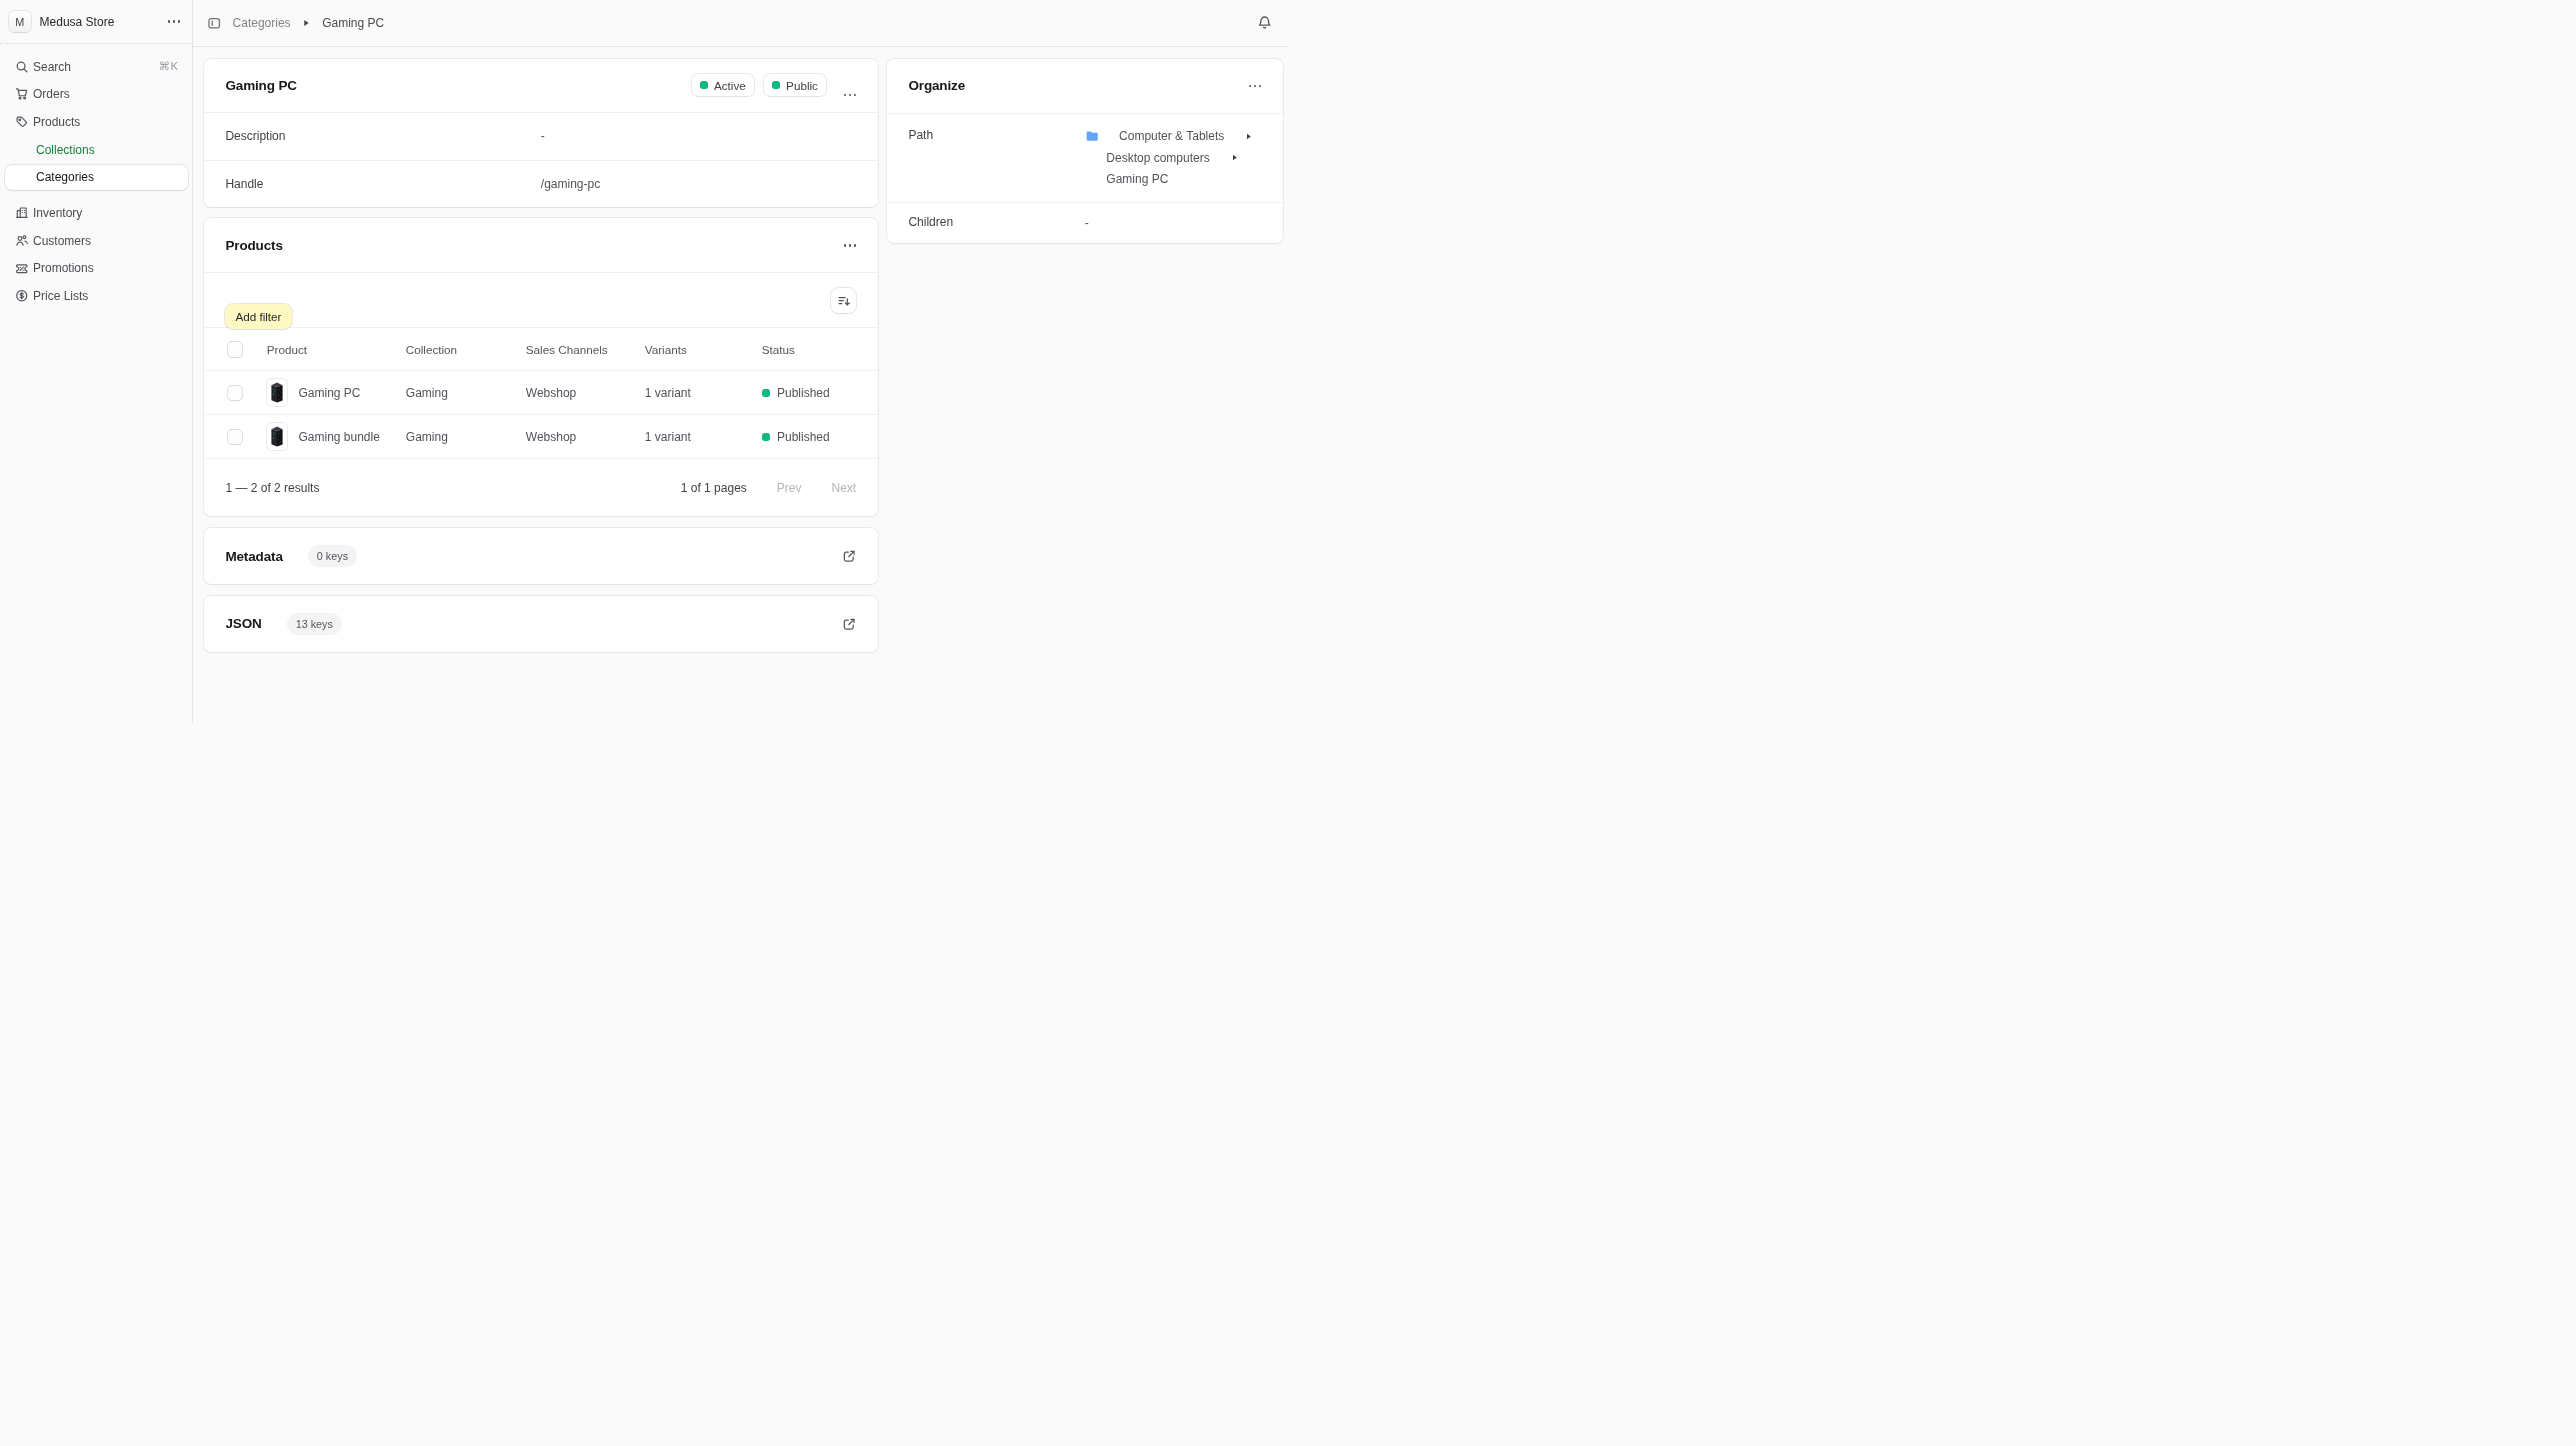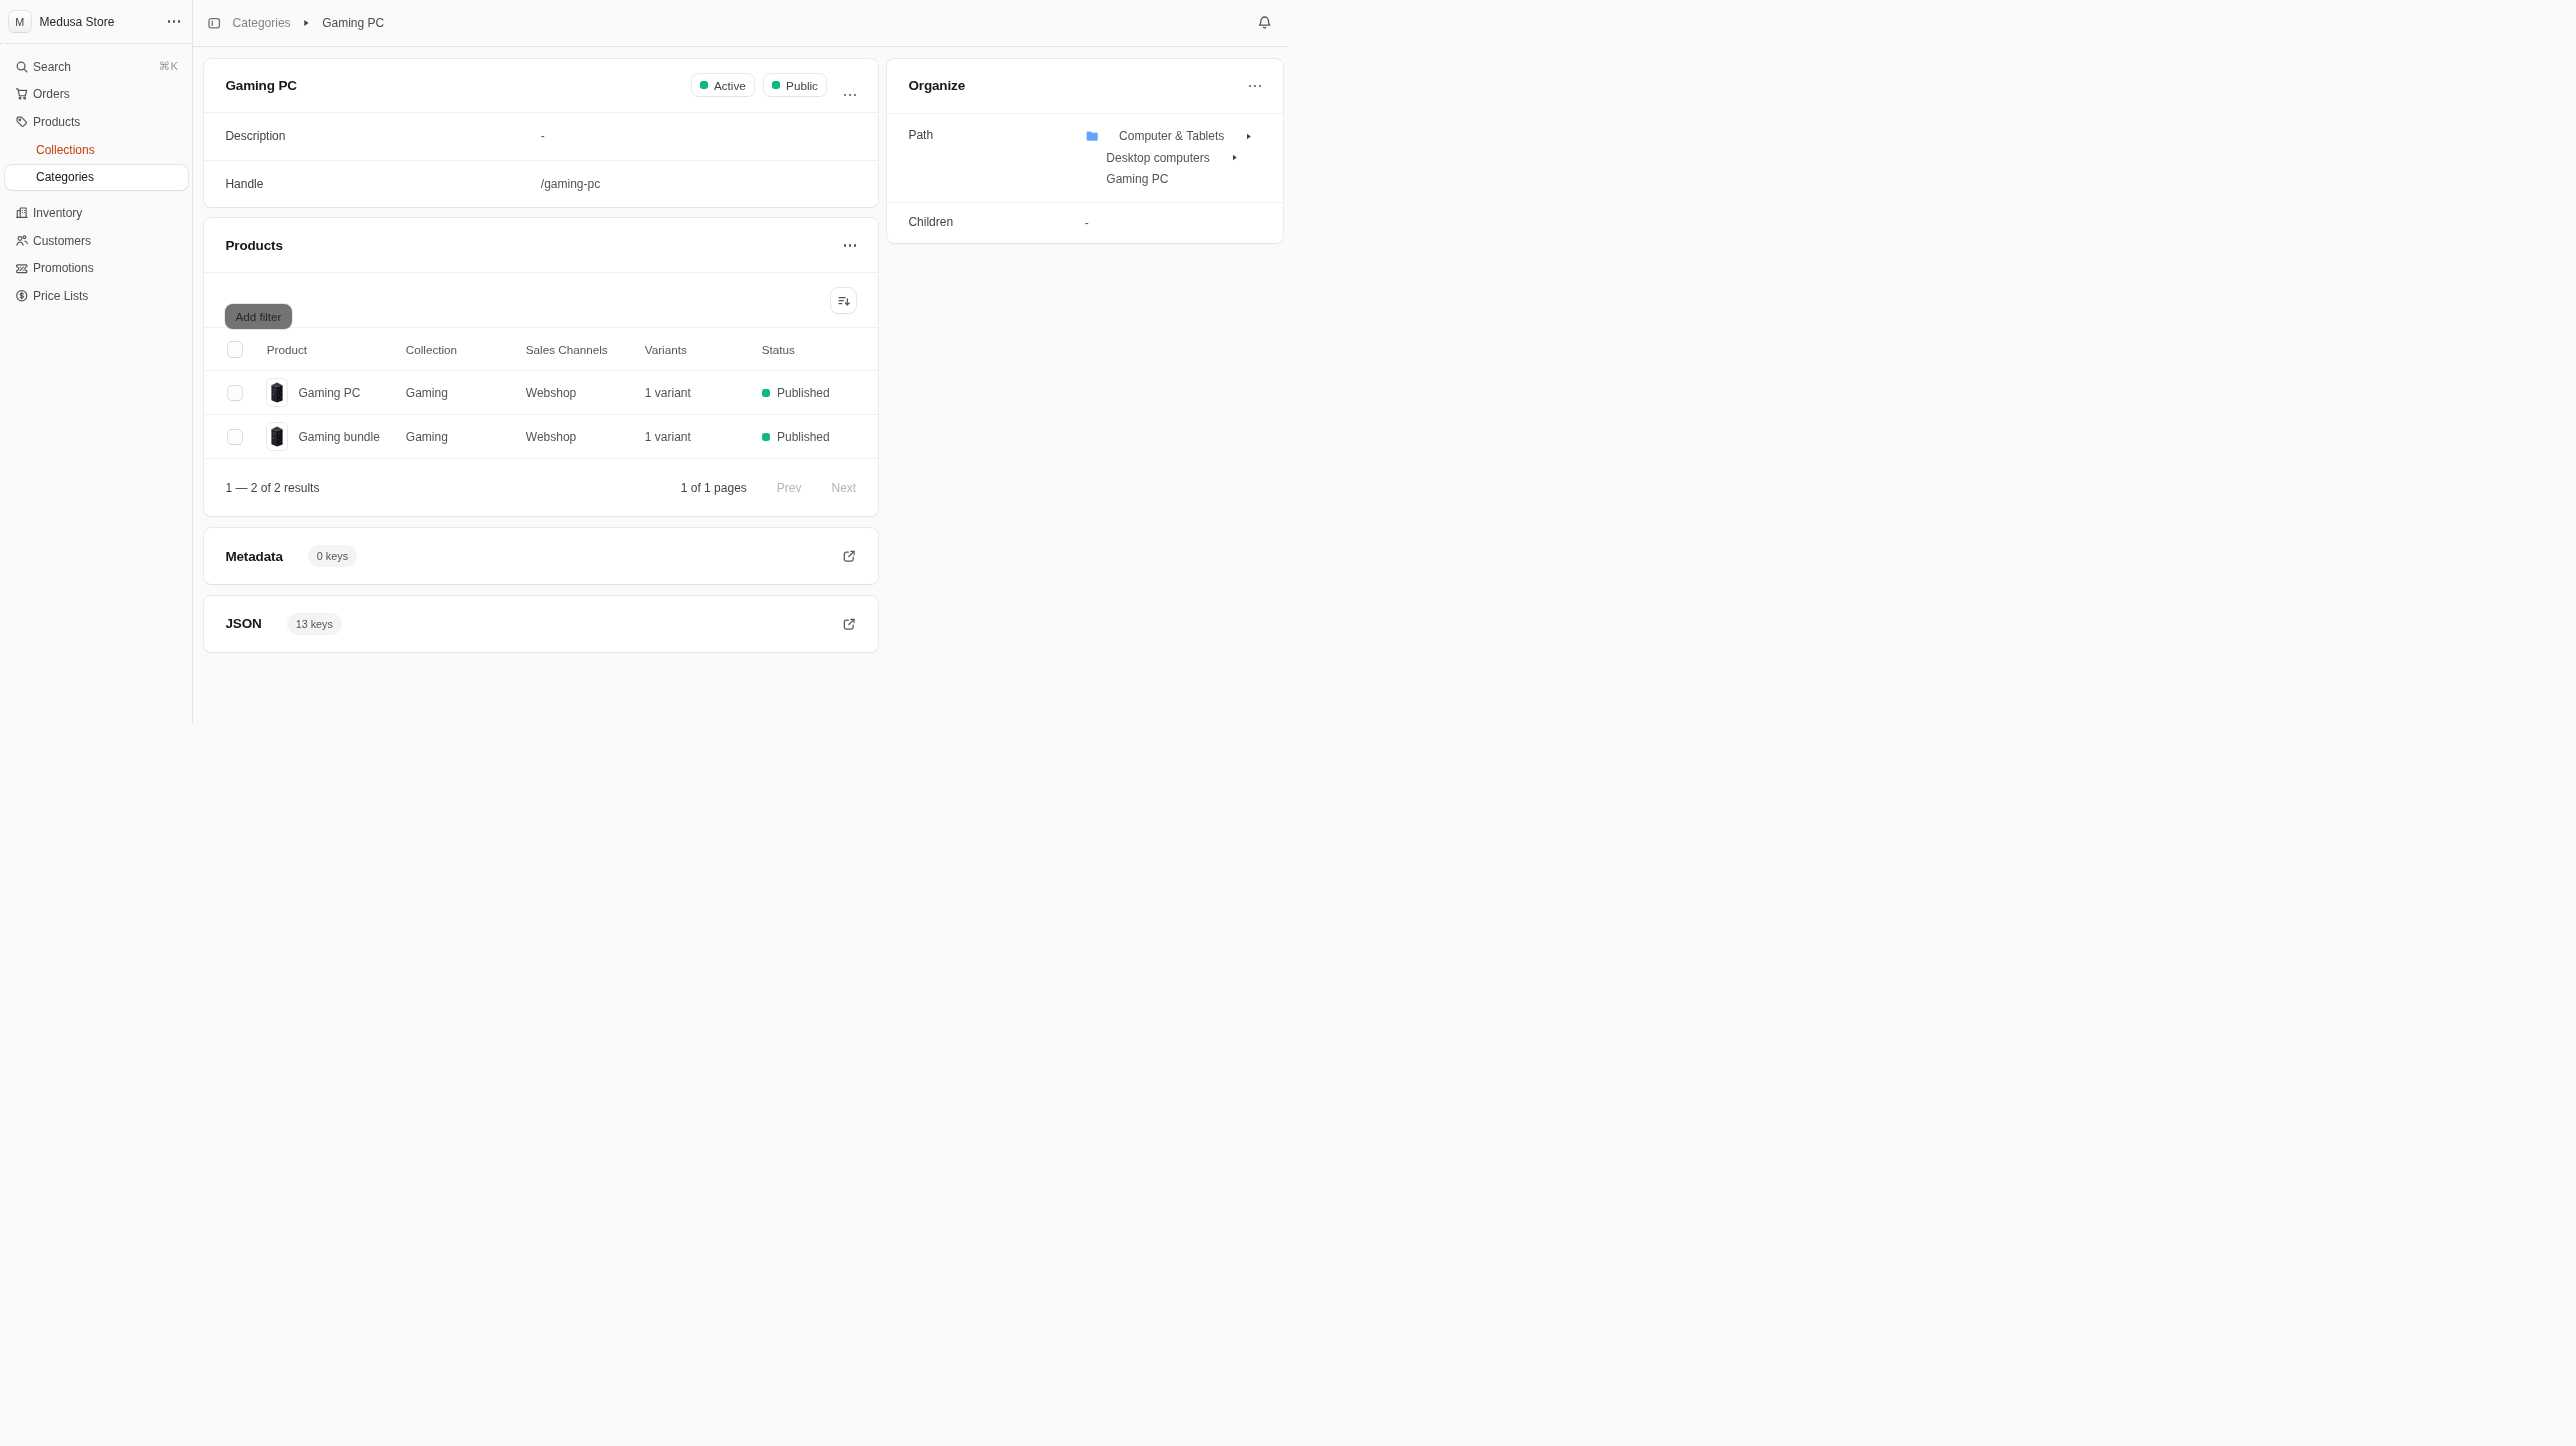--- a/index.html
+++ b/index.html
@@ -50,21 +50,21 @@
   .badge { height:21.6px; display:inline-flex; align-items:center; gap:6.3px; padding:0 8px; border-radius:6.3px; background:#fff; box-shadow:0 0 0 0.9px rgba(3,7,18,.08),0 0.9px 1.8px rgba(3,7,18,.04); font-size:11.7px; color:#3f3f46; }
   .gdot { width:8px; height:8px; border-radius:2.7px; }
 
   .kv-row { height:48px; display:grid; grid-template-columns:1fr 1fr; align-items:center; padding:0 21.6px; border-top:0.9px solid #f0f0f2; }
   .kv-row.h52 { height:47px; }
   .kv-label { font-size:12px; color:#3f3f46; }
   .kv-value { font-size:12px; color:#52525b; }
 
   
   .filter-row { height:55px; display:flex; align-items:center; justify-content:space-between; padding:0 21.6px; border-top:0.9px solid #f0f0f2; }
-  .btn-secondary { height:25px; display:inline-flex; align-items:center; padding:0 10px; border-radius:8px; background:#737373; box-shadow:0 0 0 0.9px rgba(3,7,18,.09),0 0.9px 1.8px rgba(3,7,18,.05); font-size:11.7px; font-weight:500; color:#27272a; cursor:pointer;margin-top:33px; }
+  .btn-secondary { height:25px; display:inline-flex; align-items:center; padding:0 10px; border-radius:8px; background:#fef9c3; box-shadow:0 0 0 0.9px rgba(3,7,18,.09),0 0.9px 1.8px rgba(3,7,18,.05); font-size:11.7px; font-weight:500; color:#27272a; cursor:pointer;margin-top:33px; }
   .sort-btn { width:25px; height:25px; border-radius:7.2px; background:#fff; box-shadow:0 0 0 0.9px rgba(3,7,18,.09),0 0.9px 1.8px rgba(3,7,18,.05); display:flex; align-items:center; justify-content:center; color:#52525b; cursor:pointer; }
   .tgrid { display:grid; grid-template-columns:63px 139px 120px 119px 117px 1fr; align-items:center; }
   .t-head { height:43px; border-top:0.9px solid #f0f0f2; color:#55555e; font-size:11.7px; }
   .t-row { height:44px; border-top:0.9px solid #f0f0f2; color:#52525b; font-size:12px; cursor:pointer; }
   .cb { width:14.4px; height:14.4px; border-radius:4px; background:#fdfdfd; box-shadow:0 0 0 0.9px rgba(3,7,18,.13),0 0.9px 1.8px rgba(3,7,18,.05); margin-left:24px; cursor:pointer; }
   .prod-cell { display:flex; align-items:center; gap:11.7px; }
   .thumb { width:20px; height:27px; border-radius:4.5px; background:#fff; box-shadow:0 0 0 0.9px rgba(3,7,18,.09); display:flex; align-items:center; justify-content:center; overflow:hidden; flex:none; }
   .status-cell { display:flex; align-items:center; gap:7.2px; }
   .pagination { height:58px; display:flex; align-items:center; justify-content:space-between; padding:0 21.6px; border-top:0.9px solid #f0f0f2; font-size:12px; color:#3f3f46; }
   .pag-right { display:flex; align-items:center; gap:30px; }
@@ -122,21 +122,21 @@
       </div>
 
       <div class="nav-item">
         <svg class="nicon" viewBox="0 0 16 16" fill="none" stroke="currentColor" stroke-width="1.4" stroke-linecap="round" stroke-linejoin="round">
             <path d="M2.5 6.8V3.6c0-.6.5-1.1 1.1-1.1h3.2c.5 0 1 .2 1.4.6l5 5c.5.5.5 1.4 0 1.9l-3.2 3.2c-.5.5-1.4.5-1.9 0l-5-5c-.4-.4-.6-.9-.6-1.4z"></path>
             <circle cx="5.7" cy="5.7" r="1"></circle>
           </svg>
         <span>Products</span>
       </div>
 
-      <div class="nav-item sub" style="color:#c2410c;">
+      <div class="nav-item sub" style="color:#15803d;">
         <span>Collections</span>
       </div>
 
       <div class="nav-item sub active">
         <span>Categories</span>
       </div>
 
       <div class="nav-gap"></div>
 
       <div class="nav-item">

